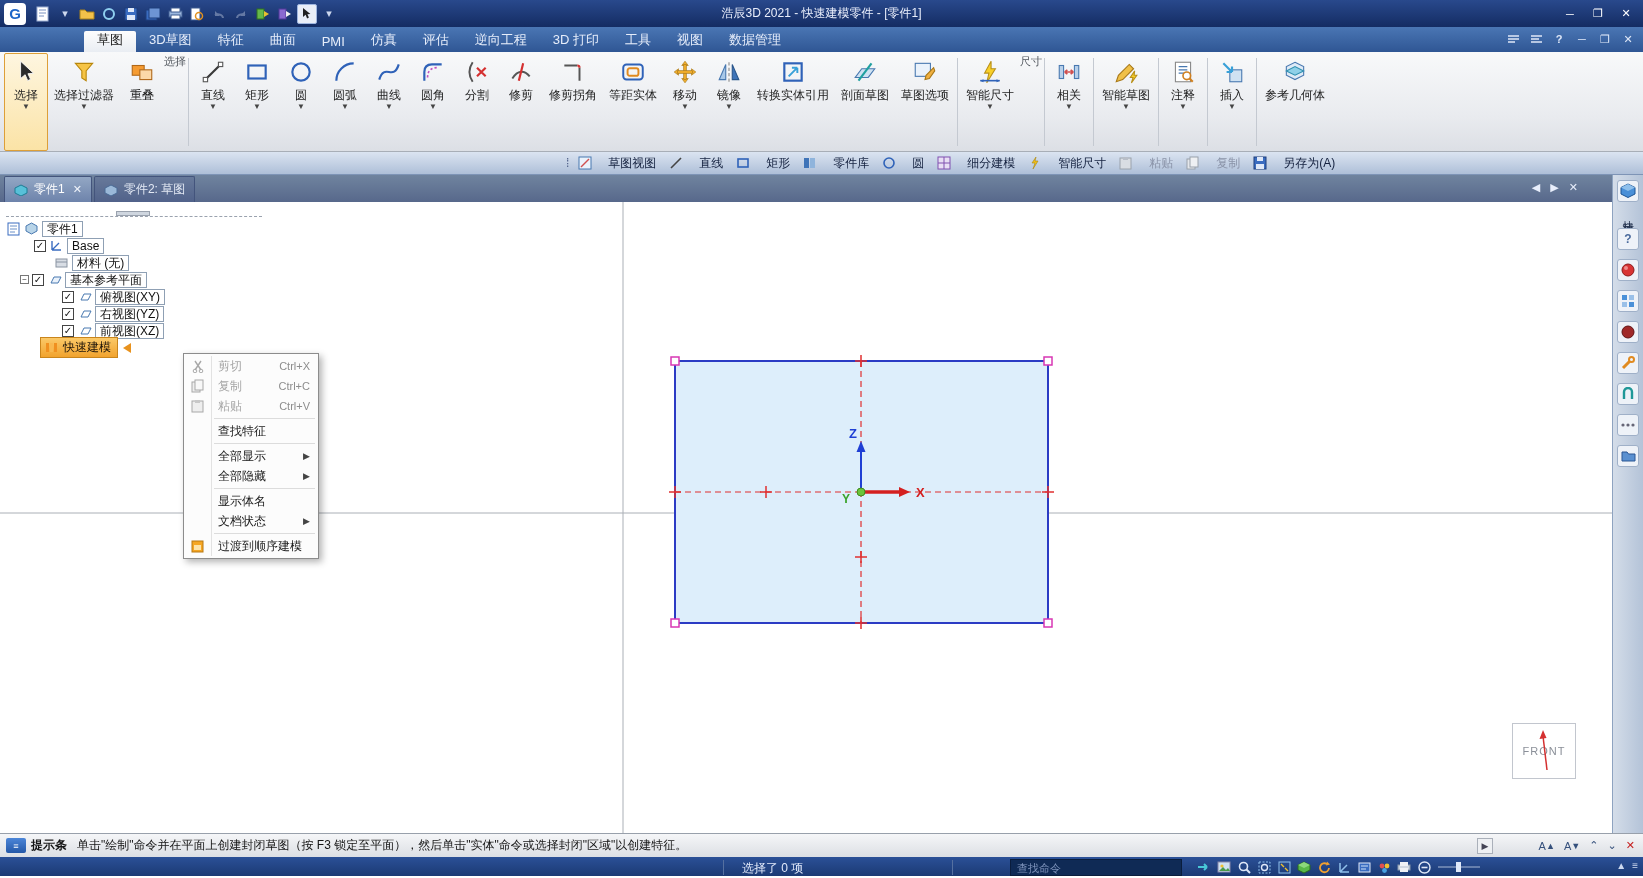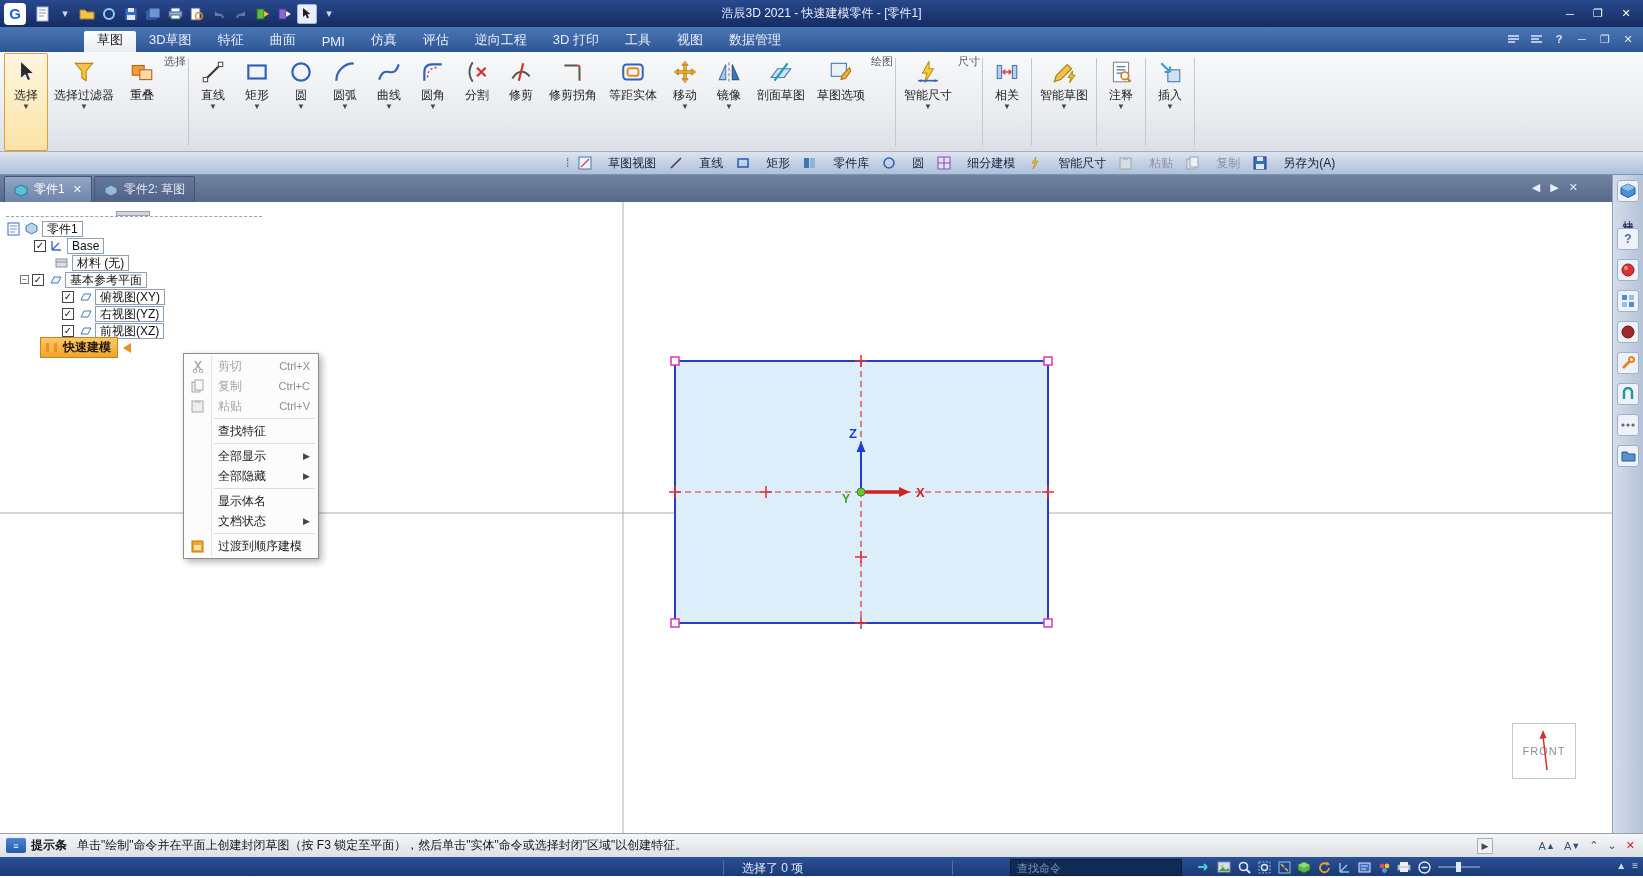--- a/index.html
+++ b/index.html
@@ -60,21 +60,21 @@
 
 
 .tree{position:absolute;top:6px;left:6px;z-index:20;color:#101010}
 .tsplit{width:256px;height:9px;border-bottom:1px dashed #9aa2ae;position:relative;margin-bottom:3px}
 .tsplit i{position:absolute;left:110px;top:3px;width:34px;height:5px;background:#cfd6df;border:1px solid #9aa2ae}
 .trow{display:flex;align-items:center;height:17px;gap:3px}
 .cb{width:12px;height:12px;border:1px solid #444;background:#fff;font-size:10px;line-height:10px;text-align:center;color:#111;flex:0 0 auto}
 .exp{width:9px;height:9px;border:1px solid #777;background:#fff;font-size:8px;line-height:7px;text-align:center;color:#333;flex:0 0 auto}
 .tico{width:15px;height:14px;display:flex;align-items:center;justify-content:center;flex:0 0 auto}
 .tlabel{border:1px solid #8fa0b4;background:#fff;padding:0 4px;line-height:14px;white-space:nowrap}
-.selcap{display:flex;align-items:center;gap:4px;background:linear-gradient(#fbc968,#f1a32e);border:1px solid #c9851c;padding:1px 6px 1px 3px;font-weight:bold;color:#20160a}
+.selcap{display:flex;align-items:center;gap:4px;background:linear-gradient(#fbc968,#f1a32e);border:1px solid #c9851c;padding:1px 6px 1px 3px;font-weight:normal;color:#20160a}
 .selarrow{width:0;height:0;border-top:5px solid transparent;border-bottom:5px solid transparent;border-right:8px solid #e8921e;margin-left:2px}
 
 
 .ctxmenu{position:absolute;left:183px;top:151px;width:136px;background:#fcfcfc;border:1px solid #8c8c8c;box-shadow:3px 3px 7px rgba(0,0,0,.3);padding:2px 0;z-index:30}
 .ctxmenu::before{content:"";position:absolute;left:27px;top:2px;bottom:2px;width:1px;background:#e2e2e2}
 .citem{position:relative;display:flex;align-items:center;height:20px;padding:0 8px 0 34px;font-size:12px;color:#1a1a1a;white-space:nowrap}
 .citem .cicon{position:absolute;left:5px;top:2px;width:17px;height:16px;display:flex;align-items:center;justify-content:center}
 .citem .cshort{margin-left:auto;color:#8d8d8d;font-size:11px;font-family:Liberation Sans, sans-serif}
 .citem .carrow{margin-left:auto;font-size:9px;color:#444}
 .citem.disabled{color:#a6a6a6}
@@ -379,37 +379,45 @@
                 <polygon points="21,19 15,5 15,19" fill="#3f74b8" stroke="#2a578c"></polygon>
                 <line x1="12" y1="3" x2="12" y2="21" stroke="#888" stroke-dasharray="3 2"></line>
               </svg>
             </span>
         <span class="rlabel">镜像</span>
             <span class="rcaret">▼</span>
       </div>
       <div class="rbtn">
         <span class="ricon">
               <svg viewBox="0 0 24 24" width="26" height="26">
+                <rect x="4" y="4" width="16" height="16" fill="none" stroke="#2f62b8" stroke-width="2"></rect>
+                <path d="M8 16 L16 8 M16 8 h-5 M16 8 v5" stroke="#38a0d8" stroke-width="1.8" fill="none"></path>
+              </svg>
+            </span>
+        <span class="rlabel">转换实体引用</span>
+      </div>
+      <div class="rbtn">
+        <span class="ricon">
+              <svg viewBox="0 0 24 24" width="26" height="26">
                 <polygon points="3,17 9,9 21,9 15,17" fill="#cfe2f2" stroke="#4878b0"></polygon>
                 <line x1="6" y1="20" x2="18" y2="4" stroke="#20a0a0" stroke-width="2"></line>
               </svg>
             </span>
         <span class="rlabel">剖面草图</span>
       </div>
       <div class="rbtn">
         <span class="ricon">
               <svg viewBox="0 0 24 24" width="26" height="26">
                 <rect x="3" y="4" width="14" height="12" fill="#eaf2fb" stroke="#4878b0"></rect>
                 <path d="M20 8 L13 15 L12 19 L16 18 L21 11 Z" fill="#f0b040" stroke="#a87818"></path>
               </svg>
             </span>
         <span class="rlabel">草图选项</span>
       </div>
     </div>
-    <div class="rglabel">绘图</div>
   </div>
   <div class="rdiv"></div>
 
   <div class="rgroup">
     <div class="rbtns">
       <div class="rbtn">
         <span class="ricon">
               <svg viewBox="0 0 24 24" width="26" height="26">
                 <polygon points="13,2 7,13 11,13 9,22 17,9 13,9" fill="#f8cf28" stroke="#b8901a"></polygon>
                 <path d="M3 20 H21" stroke="#2f62b8" stroke-width="1.5"></path>
@@ -465,20 +473,29 @@
     <span class="ricon">
           <svg viewBox="0 0 24 24" width="26" height="26">
             <rect x="10" y="10" width="11" height="11" fill="#cfe2f2" stroke="#4878b0"></rect>
             <path d="M4 4 L12 12 M12 12 v-5 M12 12 h-5" stroke="#38a0d8" stroke-width="2" fill="none"></path>
           </svg>
         </span>
     <span class="rlabel">插入</span>
         <span class="rcaret">▼</span>
   </div>
   <div class="rdiv"></div>
+  <div class="rbtn">
+    <span class="ricon">
+          <svg viewBox="0 0 24 24" width="26" height="26">
+            <polygon points="12,3 20,7 20,15 12,19 4,15 4,7" fill="#dfeaf6" stroke="#4878b0"></polygon>
+            <polygon points="4,11 12,7 20,11 12,15" fill="#8fd0e8" stroke="#3090b0"></polygon>
+          </svg>
+        </span>
+    <span class="rlabel">参考几何体</span>
+  </div>
 </div>
 
 <div class="qtoolbar">
   <span class="qgrip">⁞</span>
   <span class="qitem">
         <span class="qic">
           <svg width="14" height="14">
             <rect x="1" y="1" width="12" height="12" fill="#eaf2fb" stroke="#4878b0"></rect>
             <path d="M3 11 L11 3" stroke="#d05050" stroke-width="1.5"></path>
           </svg>

